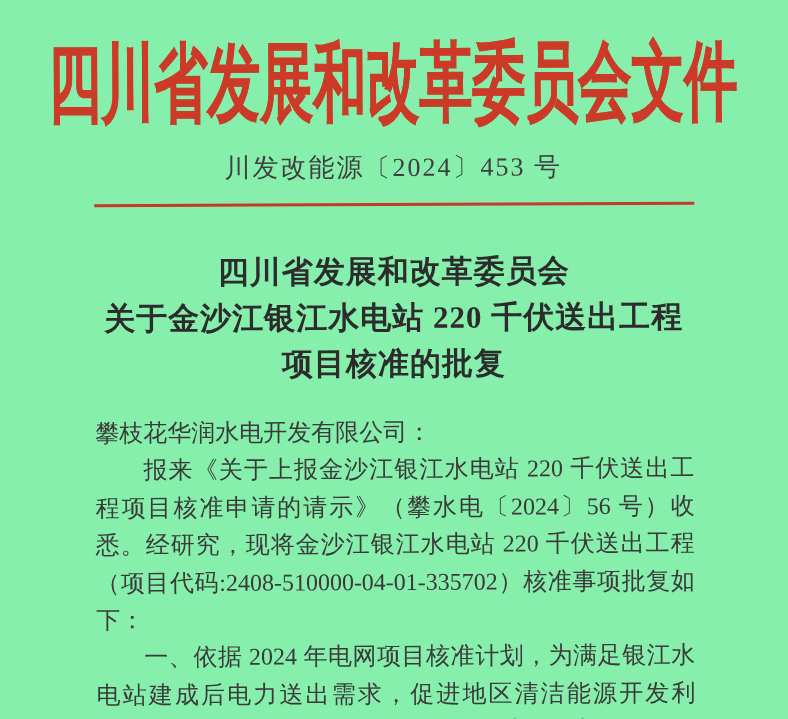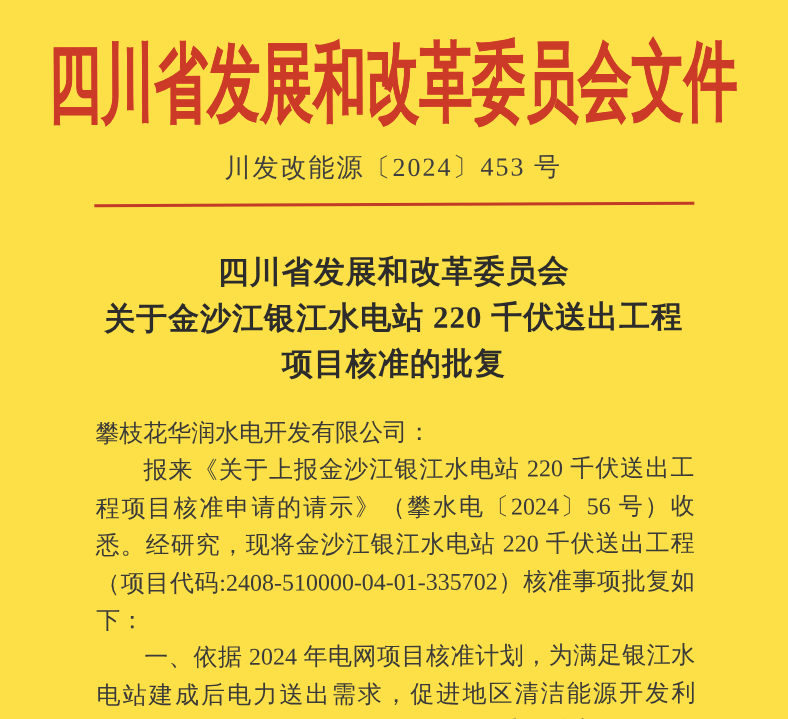--- a/index.html
+++ b/index.html
@@ -5,21 +5,21 @@
   html, body {
     margin: 0;
     padding: 0;
     background: #e8e8e8;
   }
   .page {
     position: relative;
     width: 788px;
     height: 719px;
     margin: 0 auto;
-    background: #fde047;
+    background: #86efac;
     overflow: hidden;
     font-family: "Liberation Serif", "DejaVu Serif", serif;
   }
   .scan-tilt {
     position: absolute;
     inset: 0;
     transform: rotate(-0.25deg);
     transform-origin: 50% 50%;
   }
   

